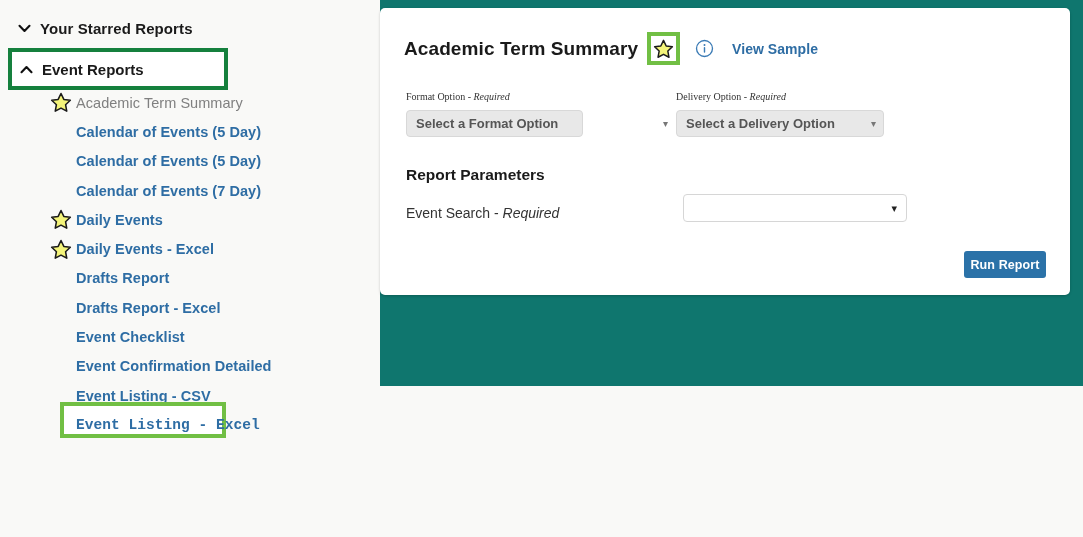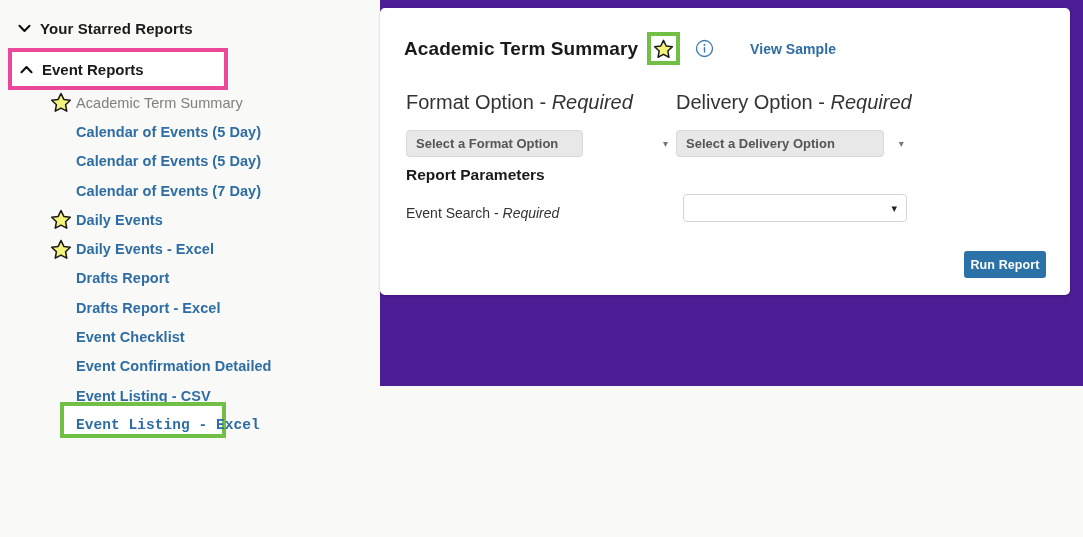--- a/index.html
+++ b/index.html
@@ -9,21 +9,21 @@
     overflow: hidden;
     background: #f9f9f7;
     font-family: "Liberation Sans", sans-serif;
     -webkit-font-smoothing: antialiased;
   }
 
   #app {
     position: relative;
     width: 1083px;
     height: 386px;
-    background: #4c1d95;
+    background: #0f766e;
   }
 
   
   #sidebar {
     position: absolute;
     left: 0; top: 0;
     width: 380px;
     height: 537px;
     background: #f9f9f7;
     padding-top: 12px;
@@ -52,21 +52,21 @@
     letter-spacing: .1px;
   }
 
   
   #group-event-reports-wrap {
     position: absolute;
     left: 8px;
     top: 48px;
     width: 220px;
     height: 42px;
-    border: 4px solid #ec4899;
+    border: 4px solid #15803d;
     background: #ffffff;
     display: flex;
     align-items: center;
     padding-left: 8px;
   }
   #group-event-reports-wrap .chev {
     width: 22px;
     flex: 0 0 22px;
     display: flex;
     align-items: center;
@@ -181,39 +181,40 @@
   #info-icon {
     margin-left: 15px;
     width: 19px;
     height: 19px;
     display: flex;
     align-items: center;
     justify-content: center;
     cursor: pointer;
   }
   #view-sample {
-    margin-left: 36px;
+    margin-left: 18px;
     font-size: 14px;
     font-weight: bold;
     color: #2e6da4;
     cursor: pointer;
     letter-spacing: .05px;
   }
 
   .form-row {
     position: absolute;
     display: flex;
   }
   #options-row { left: 26px; top: 83px; }
 
   .field-group { display: flex; flex-direction: column; }
   .field-label {
-    font-size: 20px;
+    font-size: 10px;
     color: #333;
-    margin-bottom: 16px;
+    margin-bottom: 8px;
+    font-family: Liberation Serif, serif;
   }
   .field-label em { font-style: italic; }
 
   select.sel-gray {
     appearance: none;
     -webkit-appearance: none;
     background: #e8e8e8;
     border: 1px solid #d8d8d8;
     border-radius: 4px;
     color: #555;

